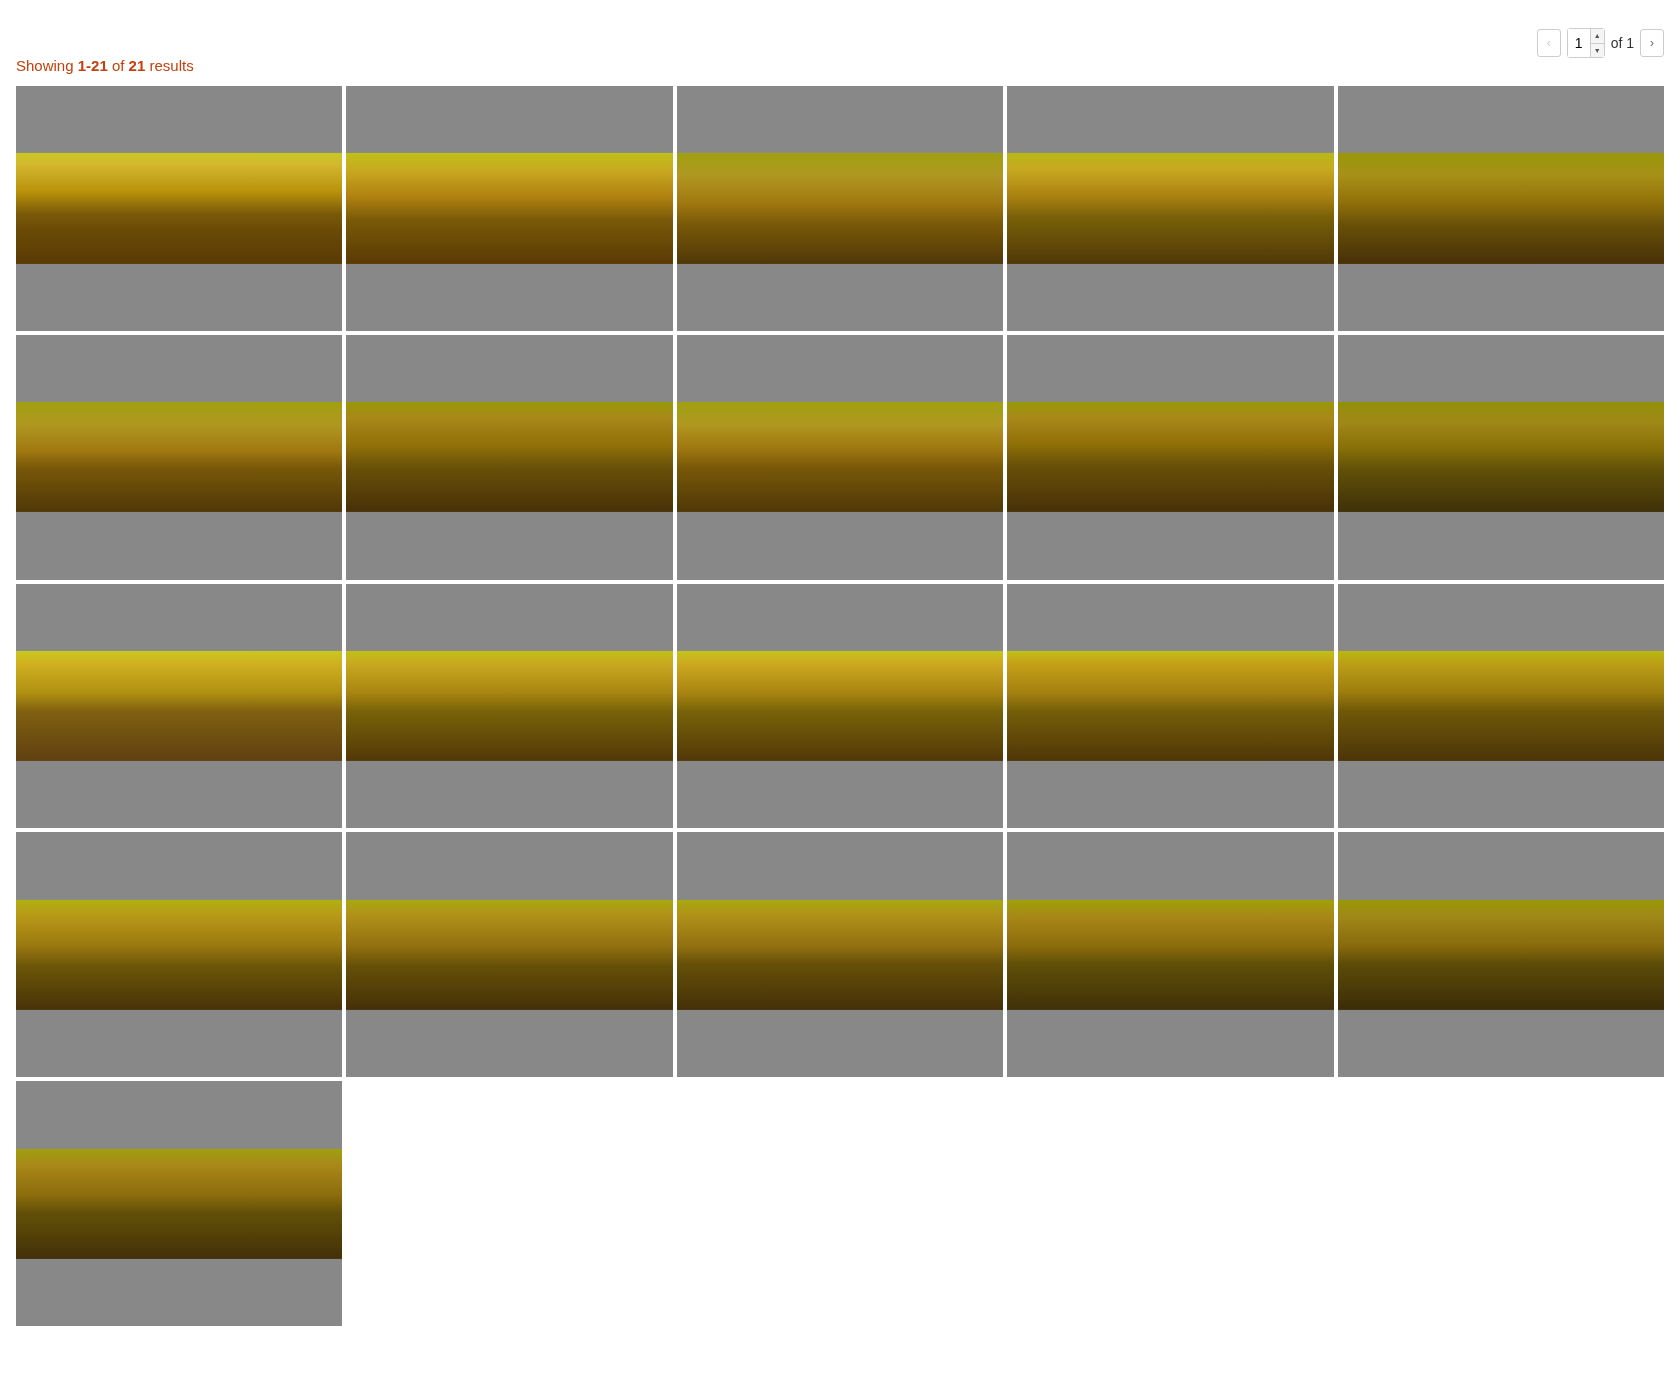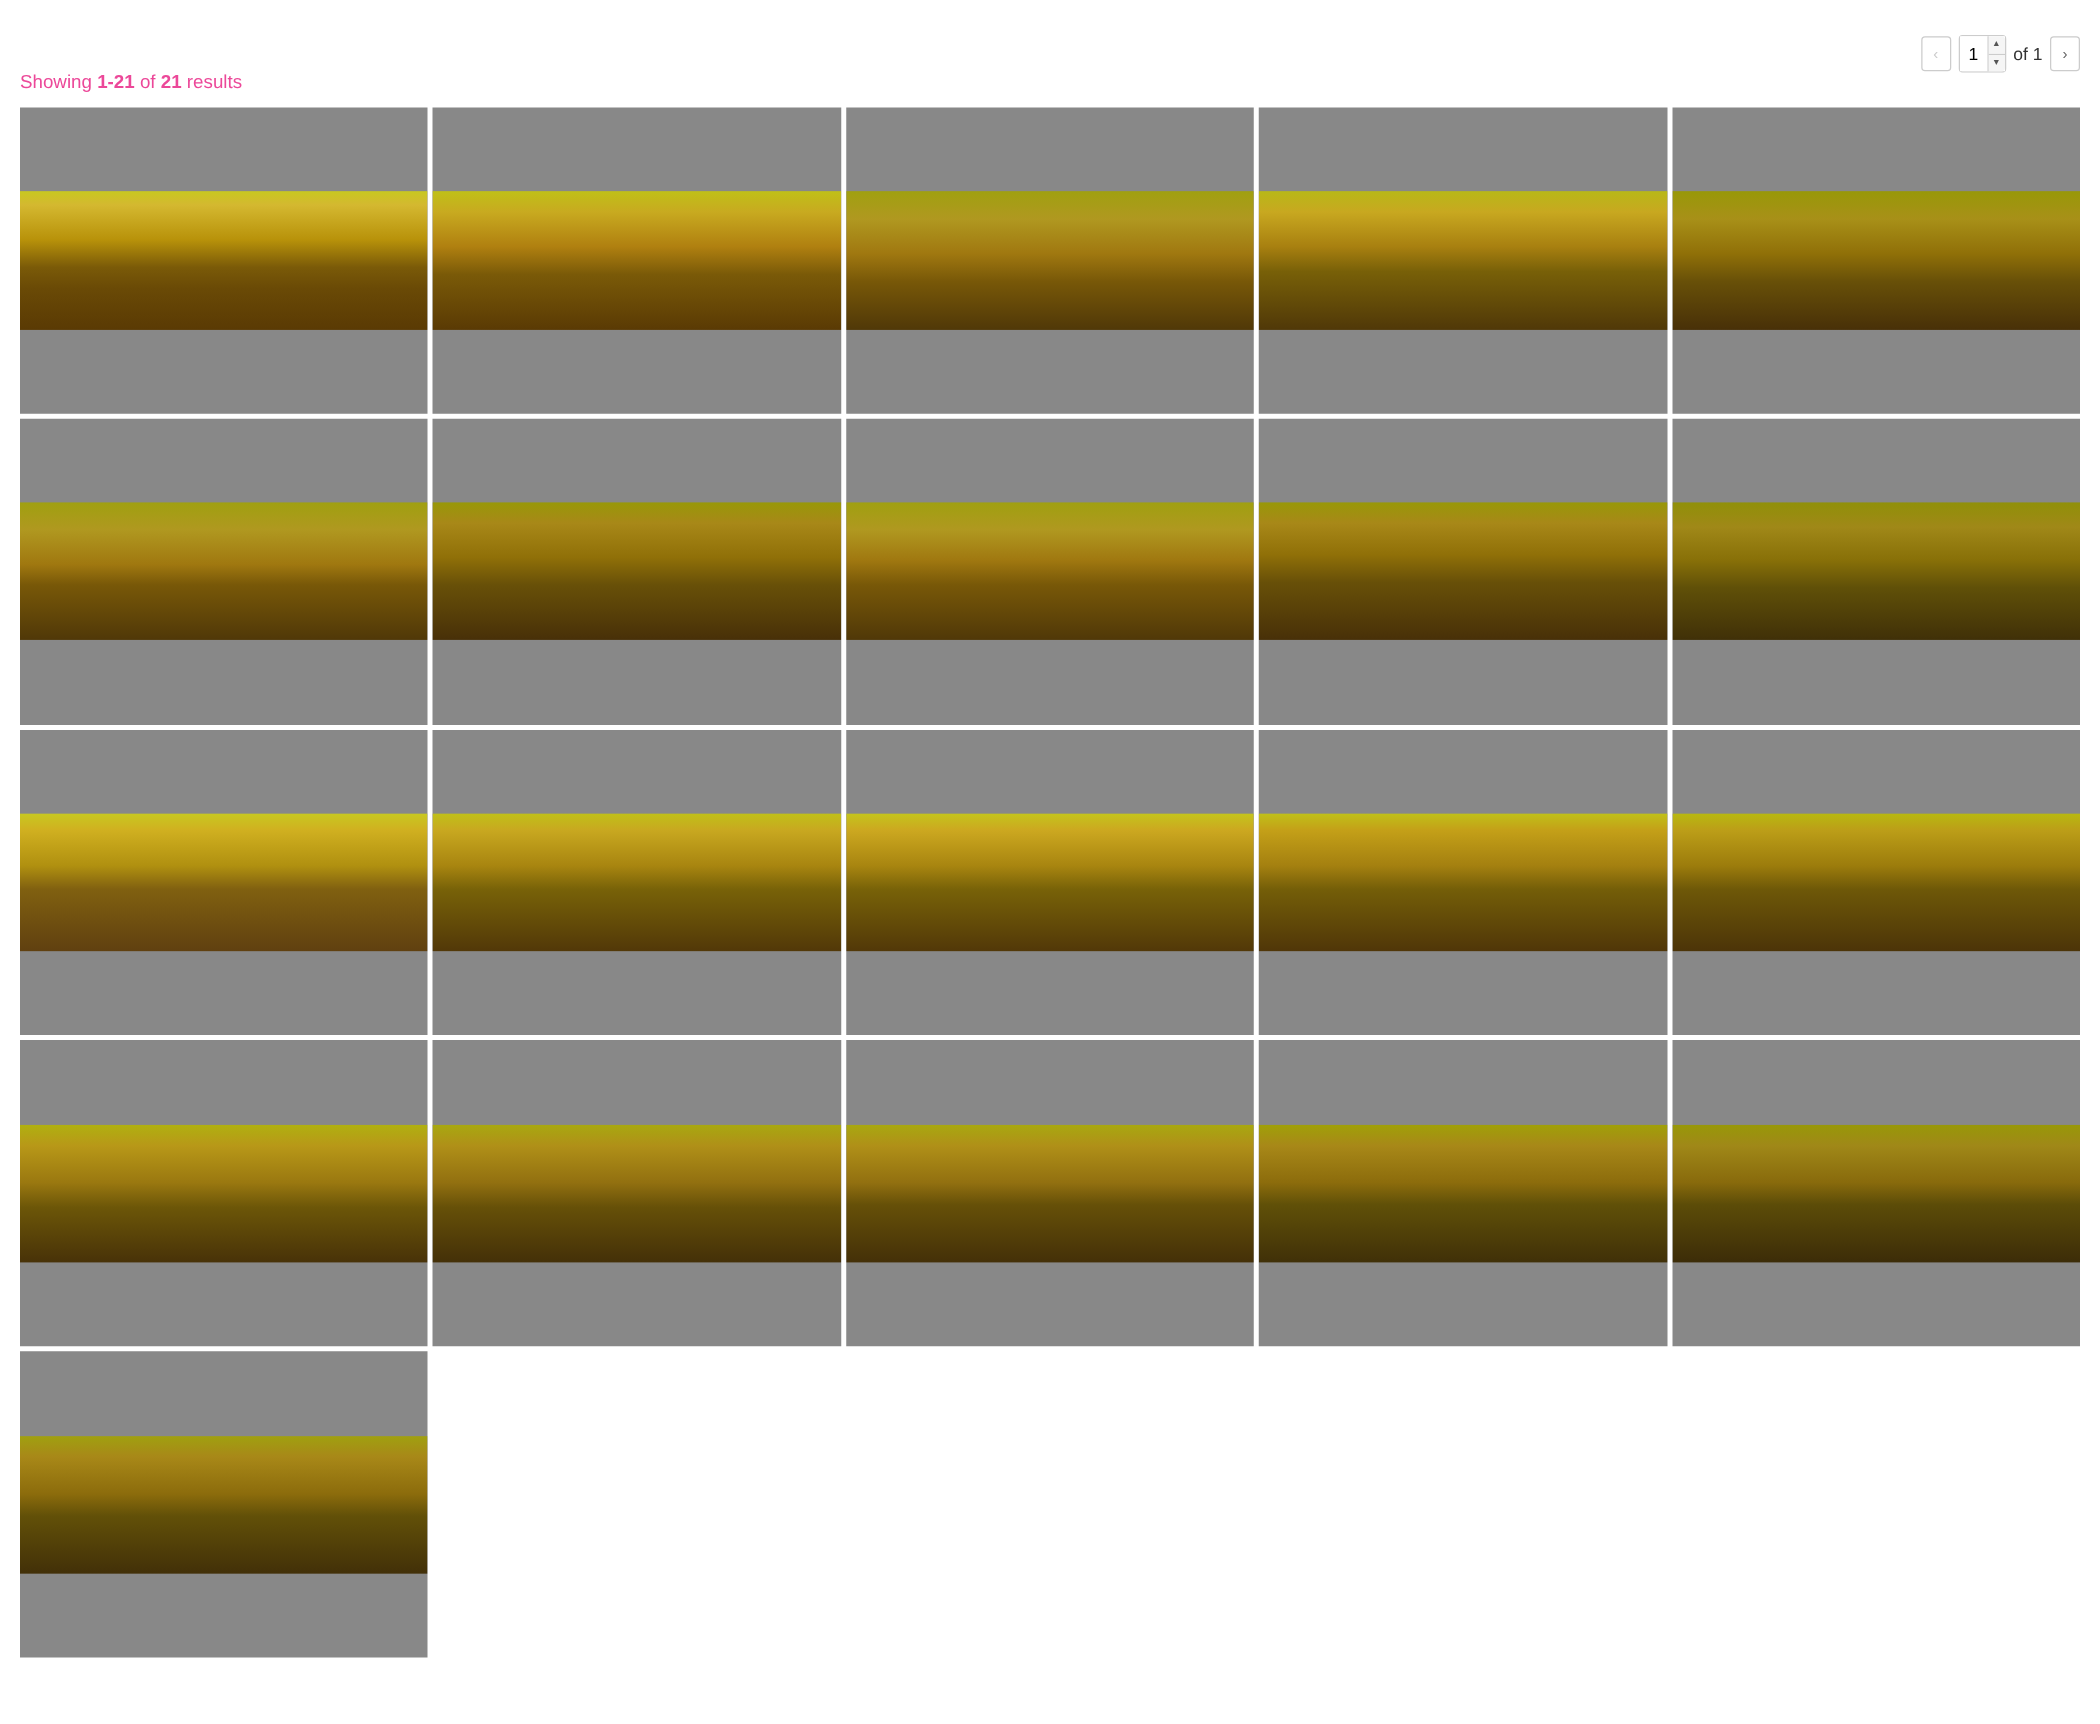--- a/index.html
+++ b/index.html
@@ -11,21 +11,21 @@
       padding: 12px 16px;
     }
     .header {
       display: flex;
       align-items: center;
       justify-content: space-between;
       margin-bottom: 12px;
     }
     .results-text {
       font-size: 15px;
-      color: #ec4899;
+      color: #c2410c;
       margin-top: 45px;
     }
     .results-text strong {
       font-weight: bold;
     }
     .pagination {
       display: flex;
       align-items: center;
       gap: 6px;
     }

